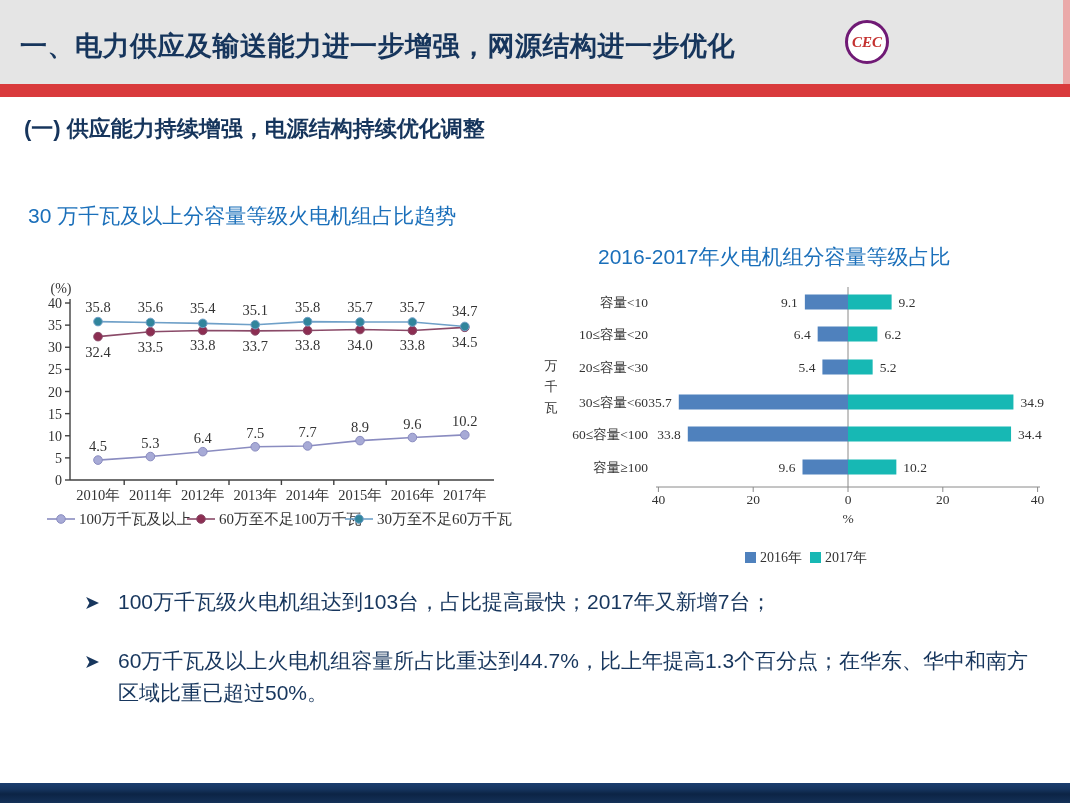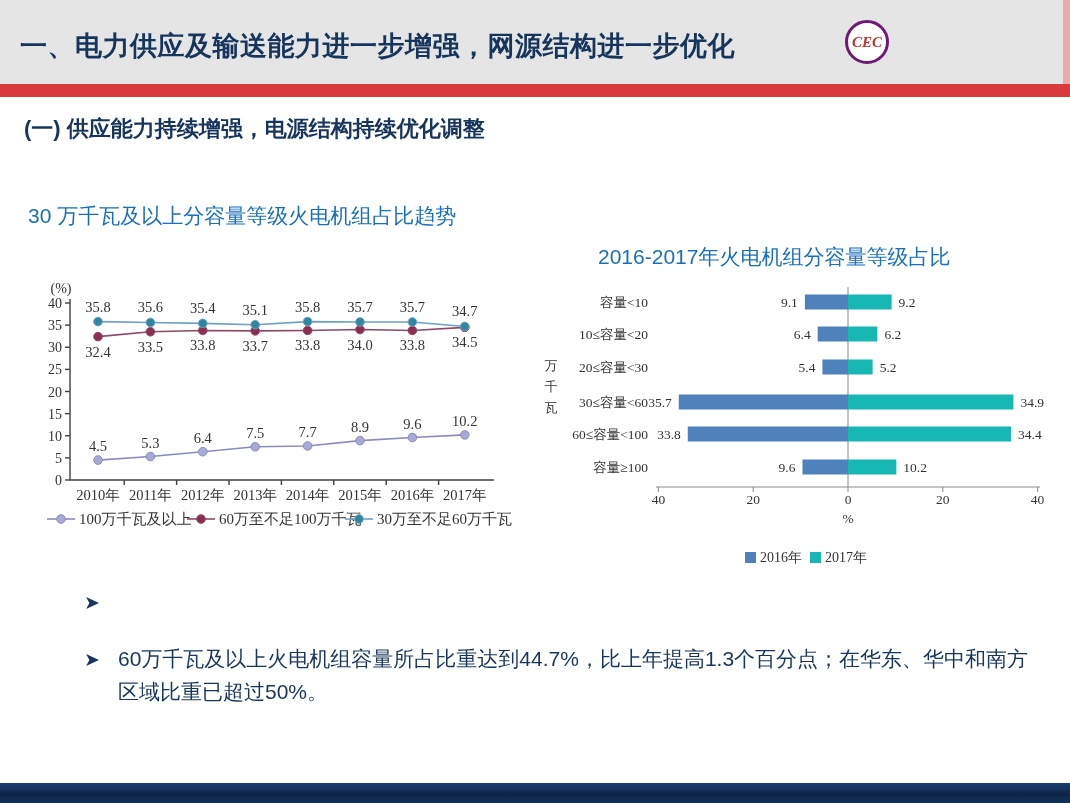--- a/index.html
+++ b/index.html
@@ -242,20 +242,21 @@
         <text x="220" y="287" font-size="14" text-anchor="start">2016年</text>
         <rect x="270" y="277" width="11" height="11" fill="#17b8b4"></rect>
         <text x="285" y="287" font-size="14" text-anchor="start">2017年</text>
       </g>
     </svg>
 </div>
 
 <div class="abs bullets">
   <div class="bullet">
     <span class="bullet-marker">➤</span>
+    <span>100万千瓦级火电机组达到103台，占比提高最快；2017年又新增7台；</span>
   </div>
   <div class="bullet">
     <span class="bullet-marker">➤</span>
     <span>60万千瓦及以上火电机组容量所占比重达到44.7%，比上年提高1.3个百分点；在华东、华中和南方区域比重已超过50%。</span>
   </div>
 </div>
 
 <div class="abs footer"></div>
 
 </body></html>

